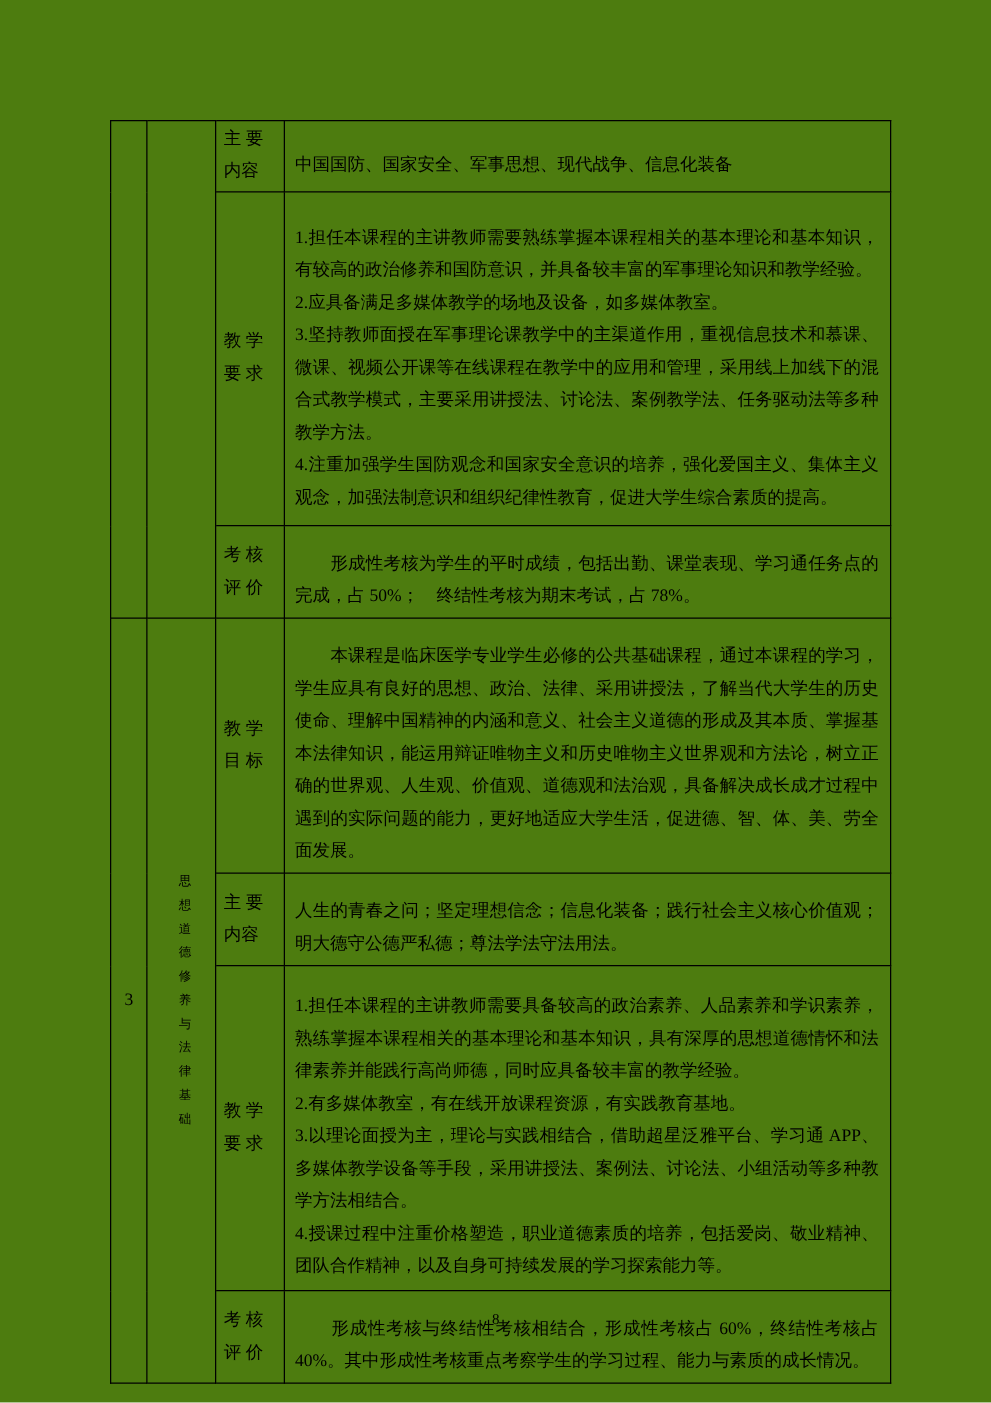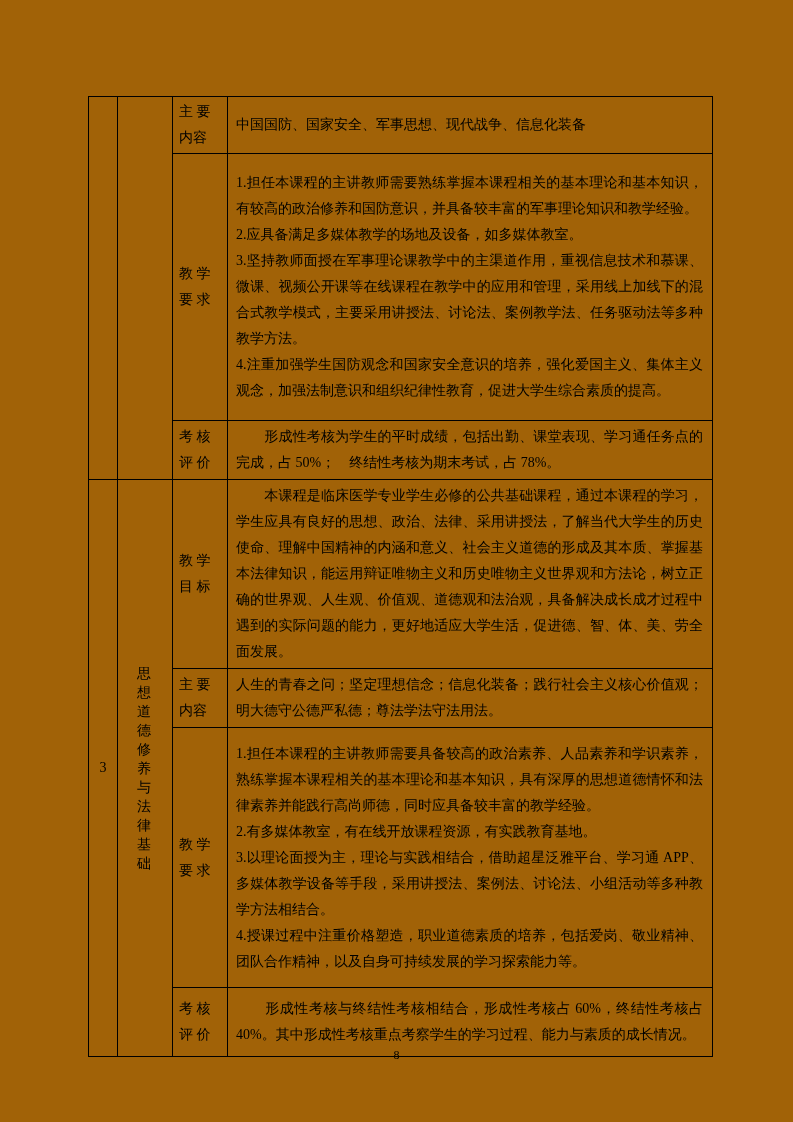--- a/index.html
+++ b/index.html
@@ -4,21 +4,21 @@
 <style>
   html, body {
     margin: 0;
     padding: 0;
     background: #ffffff;
   }
   .page {
     position: relative;
     width: 793px;
     height: 1122px;
-    background: #a16207;
+    background: #4d7c0f;
     color: #000000;
     font-family: "Liberation Serif", serif;
     overflow: hidden;
   }
   table.course-table {
     position: absolute;
     left: 88px;
     top: 96px;
     width: 624px;
     border-collapse: collapse;
@@ -37,30 +37,30 @@
     font-size: 14px;
   }
   td.course-name-cell {
     text-align: center;
   }
   .vtext {
     width: 16px;
     margin: 0 auto;
     word-break: break-all;
     line-height: 19px;
-    text-align: left;
-    font-size: 14px;
+    text-align: right;
+    font-size: 10px;
   }
   td.row-label-cell {
     padding: 2px 4px 2px 6px;
     white-space: pre-line;
     line-height: 24px;
   }
   td.content-cell {
-    padding: 3px 9px 3px 8px;
+    padding: 18px 9px 3px 8px;
     white-space: pre-line;
     text-align: justify;
   }
   .footer {
     position: absolute;
     left: 0;
     right: 0;
     top: 1048px;
     text-align: center;
     font-size: 12px;

